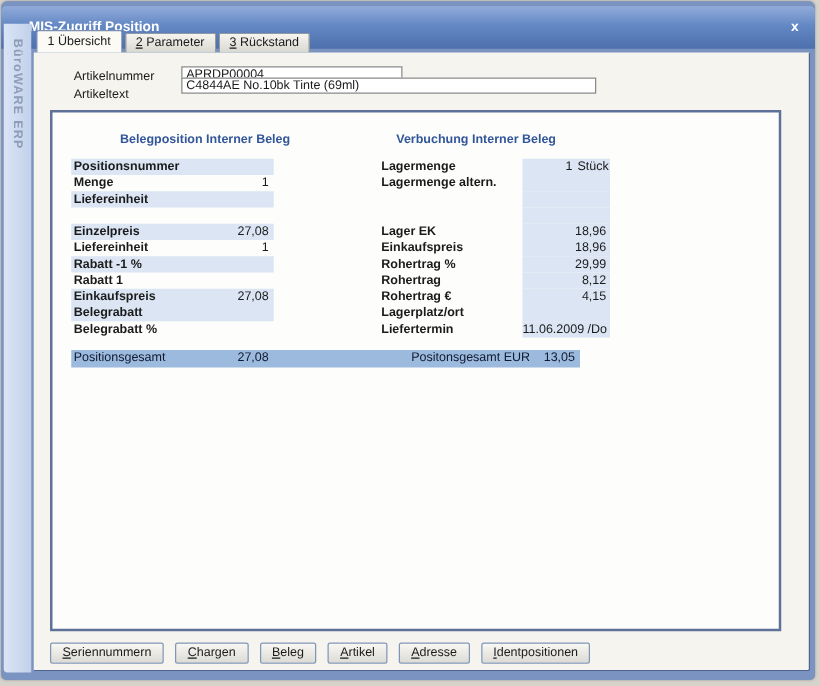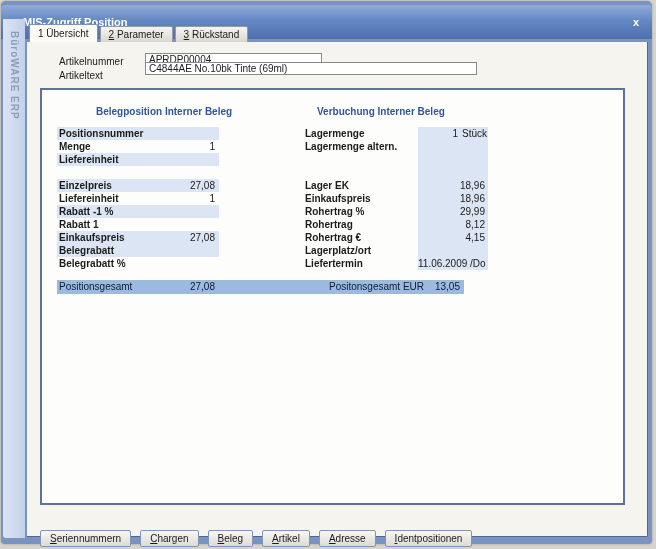--- a/index.html
+++ b/index.html
@@ -87,21 +87,21 @@
   .total .tll{position:absolute;left:2px;white-space:nowrap;}
   .total .tlv{position:absolute;left:0;width:158px;text-align:right;}
   .total .trl{position:absolute;left:224px;white-space:nowrap;padding-left:48px;}
   .total .trv{position:absolute;right:4px;}
   .buttons{position:absolute;left:13px;top:472px;display:flex;}
   .btn{
     height:17px;padding:0 9px;margin-right:9px;
     background:linear-gradient(#f8f7f3,#dcdbd5);
     border:1px solid #8096b8;border-radius:2px;
     font-family:"Liberation Sans",sans-serif;font-size:10px;color:#1b1b1b;
-    white-space:nowrap;cursor:default;margin-top:16px;
+    white-space:nowrap;cursor:default;
   }
 </style>
 </head>
 <body>
 
 <div class="window">
 
   <div class="titlebar">
     <span class="title">MIS-Zugriff Position</span>
     <span class="close">x</span>

